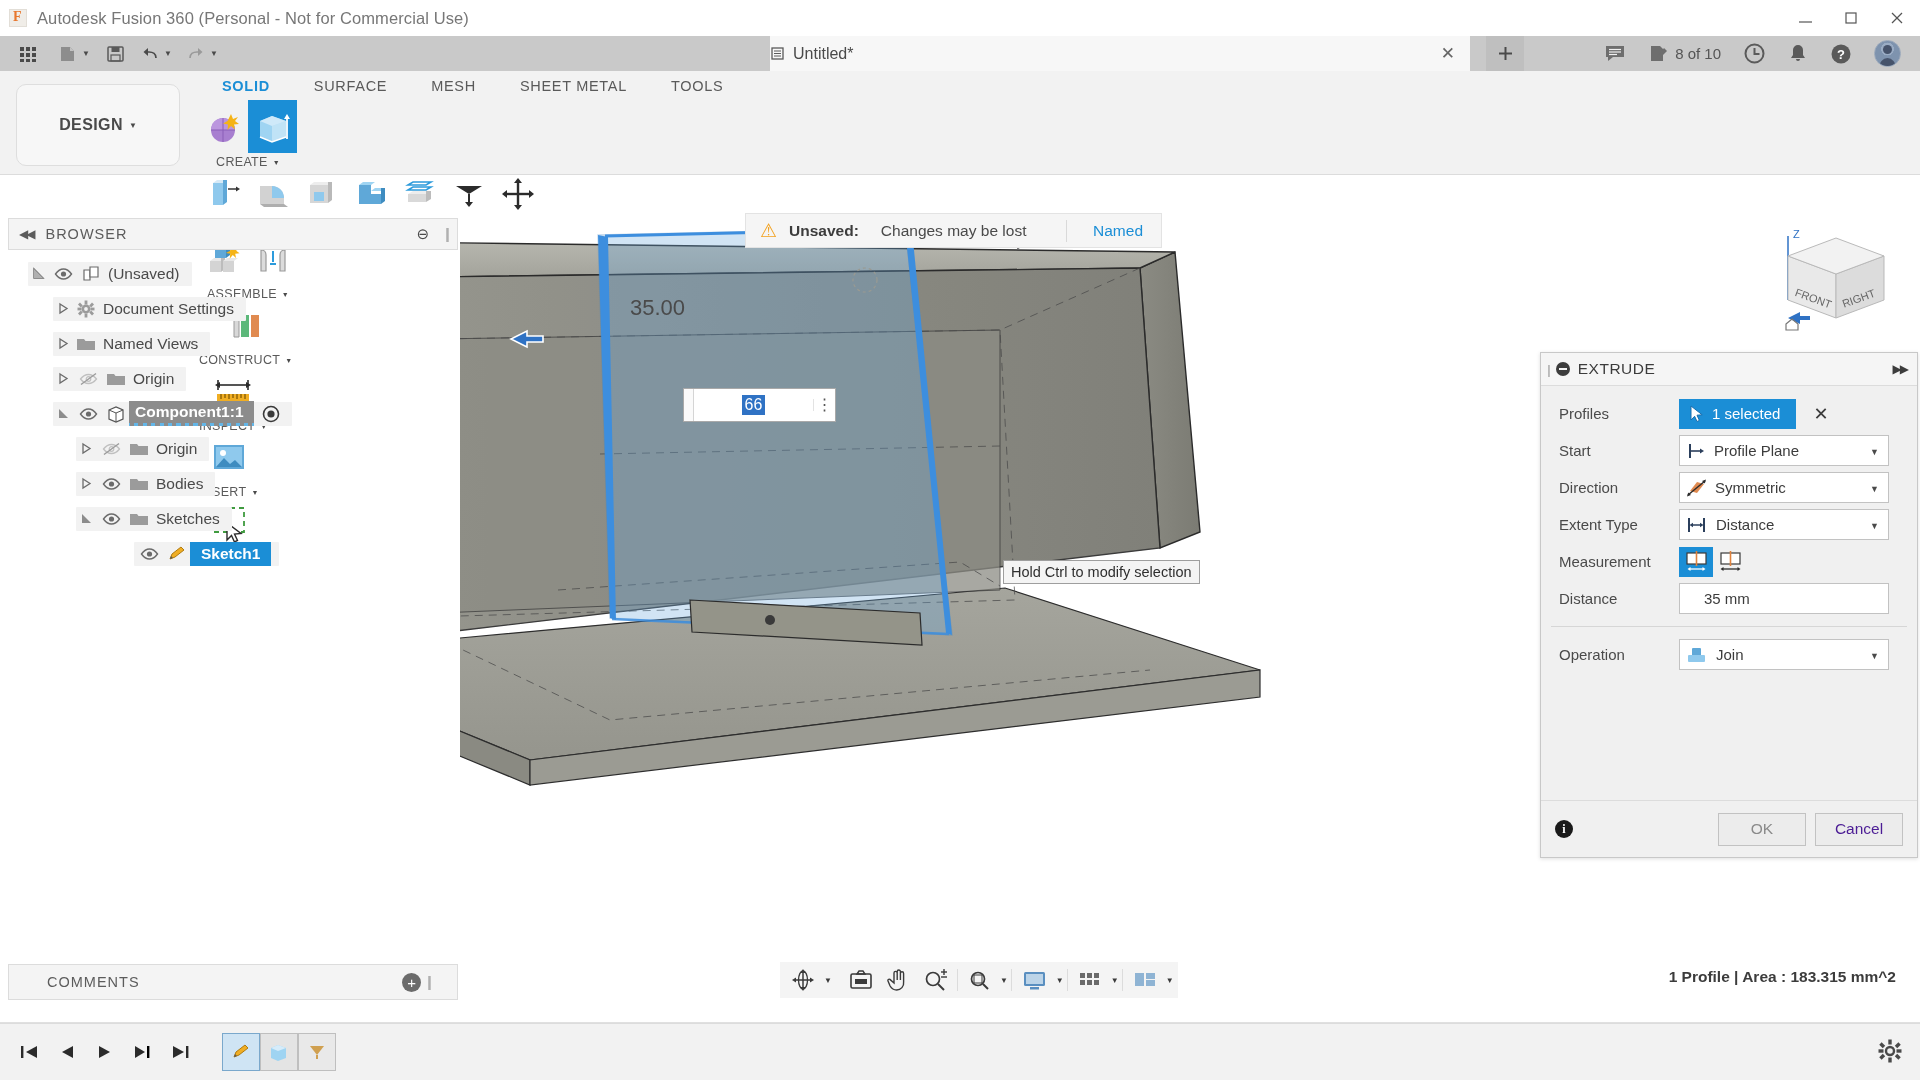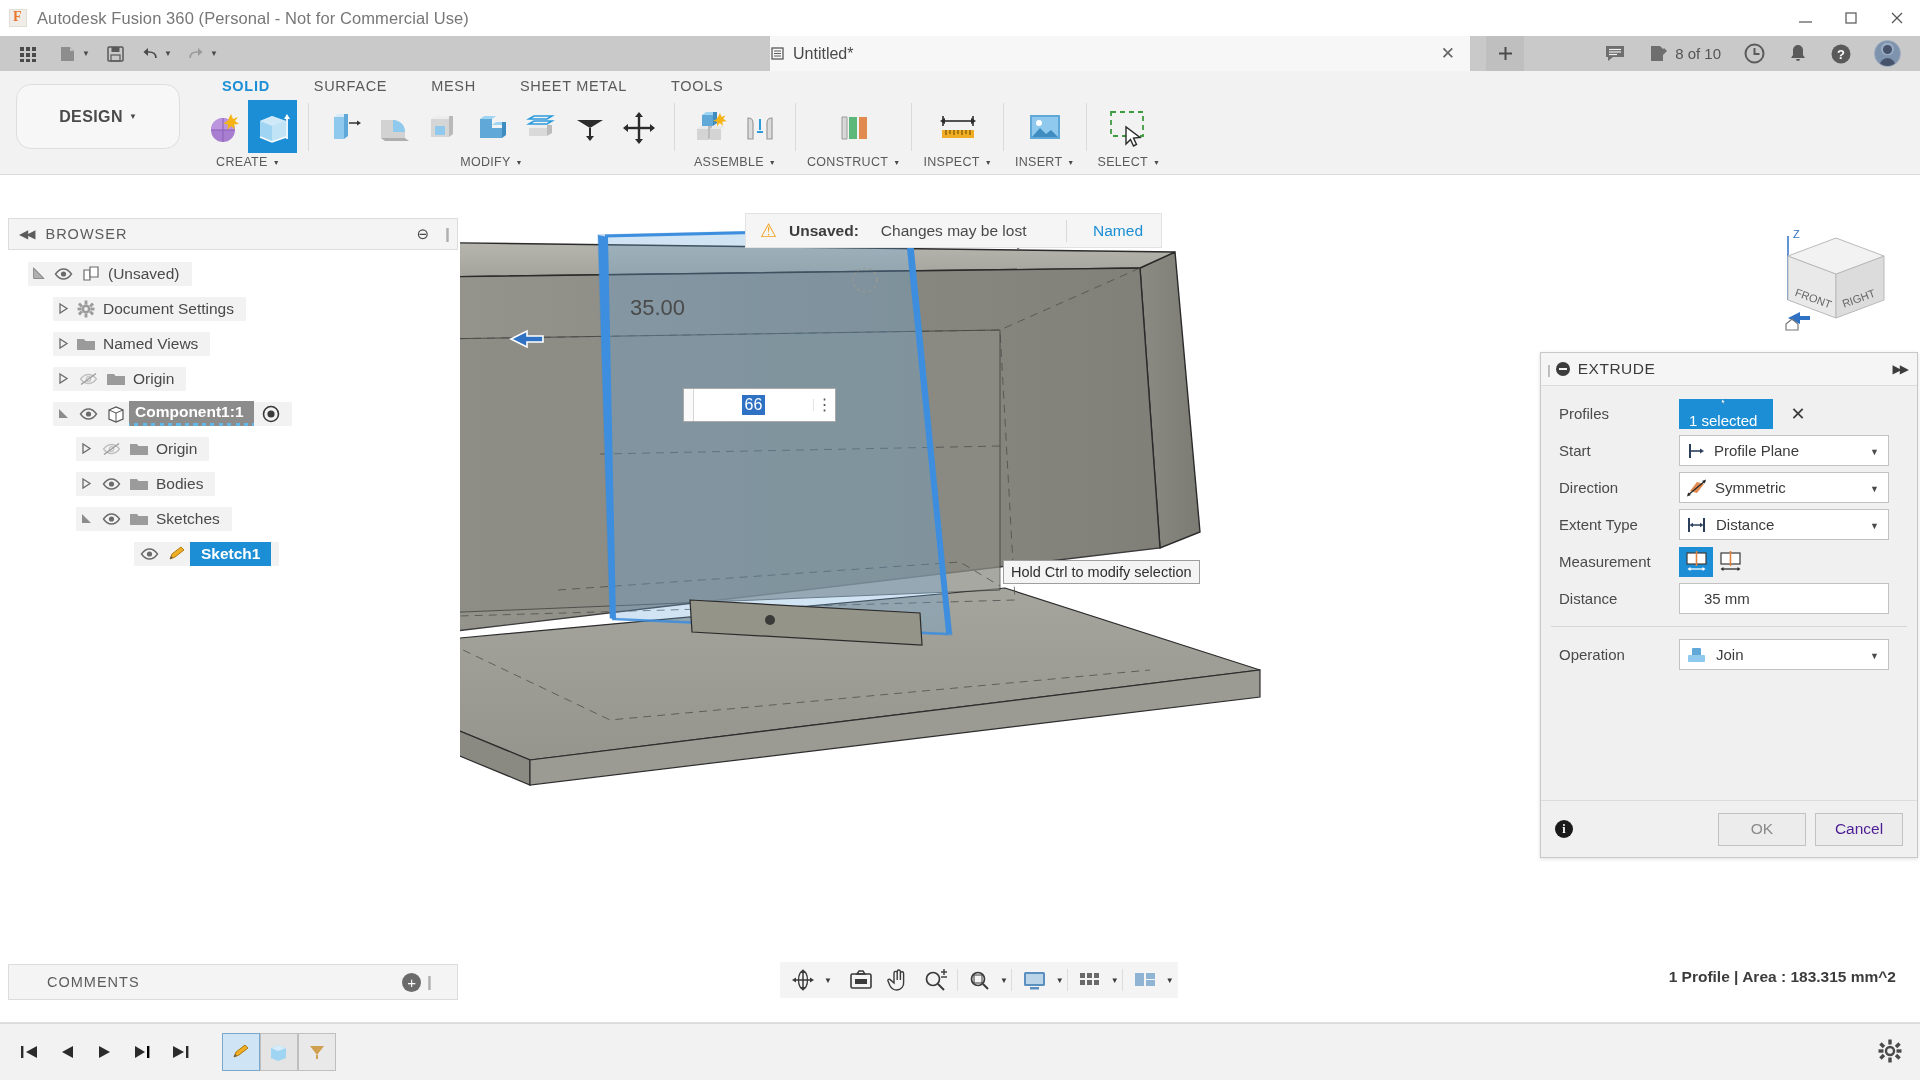--- a/index.html
+++ b/index.html
@@ -68,31 +68,31 @@
                   border-radius:50% 50% 0 0 / 60% 60% 0 0; background:#46536b; }
   .avatar:before { content:""; position:absolute; left:8px; top:4px; width:9px; height:9px;
                    border-radius:50%; background:#46536b; }
 
   
   .ribbon {
     position:absolute; left:0; top:71px; width:1920px; height:104px;
     background:#f2f2f2; border-bottom:1px solid #dcdcdc;
   }
   .designbox {
-    position:absolute; left:16px; top:13px; width:164px; height:65px;
-    border:1px solid #dedede; border-radius:15px; background:#f7f7f7;
+    position:absolute; left:16px; top:13px; width:164px; height:82px;
+    border:1px solid #dedede; border-radius:10px; background:#f7f7f7;
     display:flex; align-items:center; justify-content:center; gap:4px;
   }
   .designbox .dlabel { font-size:16px; font-weight:bold; color:#4a4a4a; letter-spacing:.4px; }
   .tabs { position:absolute; left:200px; top:4px; height:26px; display:flex; align-items:flex-start; }
   .tabitem {
     font-size:14.5px; letter-spacing:.7px; color:#5a5a5a; padding:3px 22px 4px 22px; font-weight:500;
   }
   .tabitem.active { color:#1b8ed6; font-weight:bold; }
-  .groups { position:absolute; left:196px; top:32px; height:70px; display:flex; align-items:flex-start; }
+  .groups { position:absolute; left:196px; top:32px; height:70px; display:flex; align-items:flex-start;flex-direction:column; }
   .grp { display:flex; flex-direction:column; align-items:center; position:relative; padding:0 3px; }
   .grp .icons { display:flex; align-items:flex-start; height:50px; }
   .grp .glabel { font-size:12.5px; color:#5a5a5a; letter-spacing:.3px; margin-top:2px; display:flex; align-items:center; gap:3px; }
   .grp .glabel .caret { font-size:7px; }
   .sep { width:1px; height:48px; background:#dadada; margin:0 8px; align-self:flex-start; }
   .ic { width:49px; height:50px; display:flex; align-items:center; justify-content:center; position:relative; }
   .ic.sel { background:#1b8ed6; }
   .ic.sel:before { content:""; position:absolute; left:0; top:-3px; width:100%; height:3px; background:#1b8ed6; }
 
   
@@ -173,21 +173,21 @@
   .dlg-title .dot:after{content:"";position:absolute;left:3px;top:6px;width:8px;height:2px;background:#f5f5f5;}
   .dlg-title .dtxt { font-size:15.5px; color:#3c3c3c; letter-spacing:.5px; }
   .dlg-title .dexp { margin-left:auto; margin-right:10px; color:#3c3c3c; font-size:12px; letter-spacing:-2px;}
   .dlg-body { padding:9px 0 0 0; }
   .frow { display:flex; align-items:center; height:37px; padding-left:18px; }
   .flabel { width:120px; font-size:15px; color:#4a4a4a; flex:none; }
   .fctl { flex:1; display:flex; align-items:center; }
   .toggleic { width:34px; height:30px; display:flex; align-items:center; justify-content:center; }
   .toggleic.on { background:#1b8ed6; }
   .selbtn { background:#1b8ed6; color:#fff; height:30px; display:flex; align-items:center;
-            gap:8px; padding:0 16px 0 10px; font-size:15px;flex-direction:column; }
+            gap:8px; padding:0 16px 0 10px; font-size:15px; }
   .xclr { margin-left:17px; color:#3c3c3c; font-size:18px; line-height:1; }
   .dd { width:210px; height:31px; background:#fff; border:1px solid #c2c2c2;
         display:flex; align-items:center; gap:8px; padding:0 6px; position:relative; }
   .dd .ddtext { font-size:15px; color:#3c3c3c; }
   .dd .ddcaret { position:absolute; right:9px; top:11px; font-size:9px; color:#4a4a4a; }
   .txtfld { width:210px; height:31px; background:#fff; border:1px solid #c2c2c2;
             display:flex; align-items:center; padding:0 24px; font-size:15px; color:#3c3c3c; }
   .divider { height:1px; background:#d6d6d6; margin:9px 10px 9px 10px; }
   .dlg-foot { position:absolute; left:0; bottom:0; width:100%; height:57px;
               border-top:1px solid #dcdcdc; display:flex; align-items:center; padding:0 14px; }

